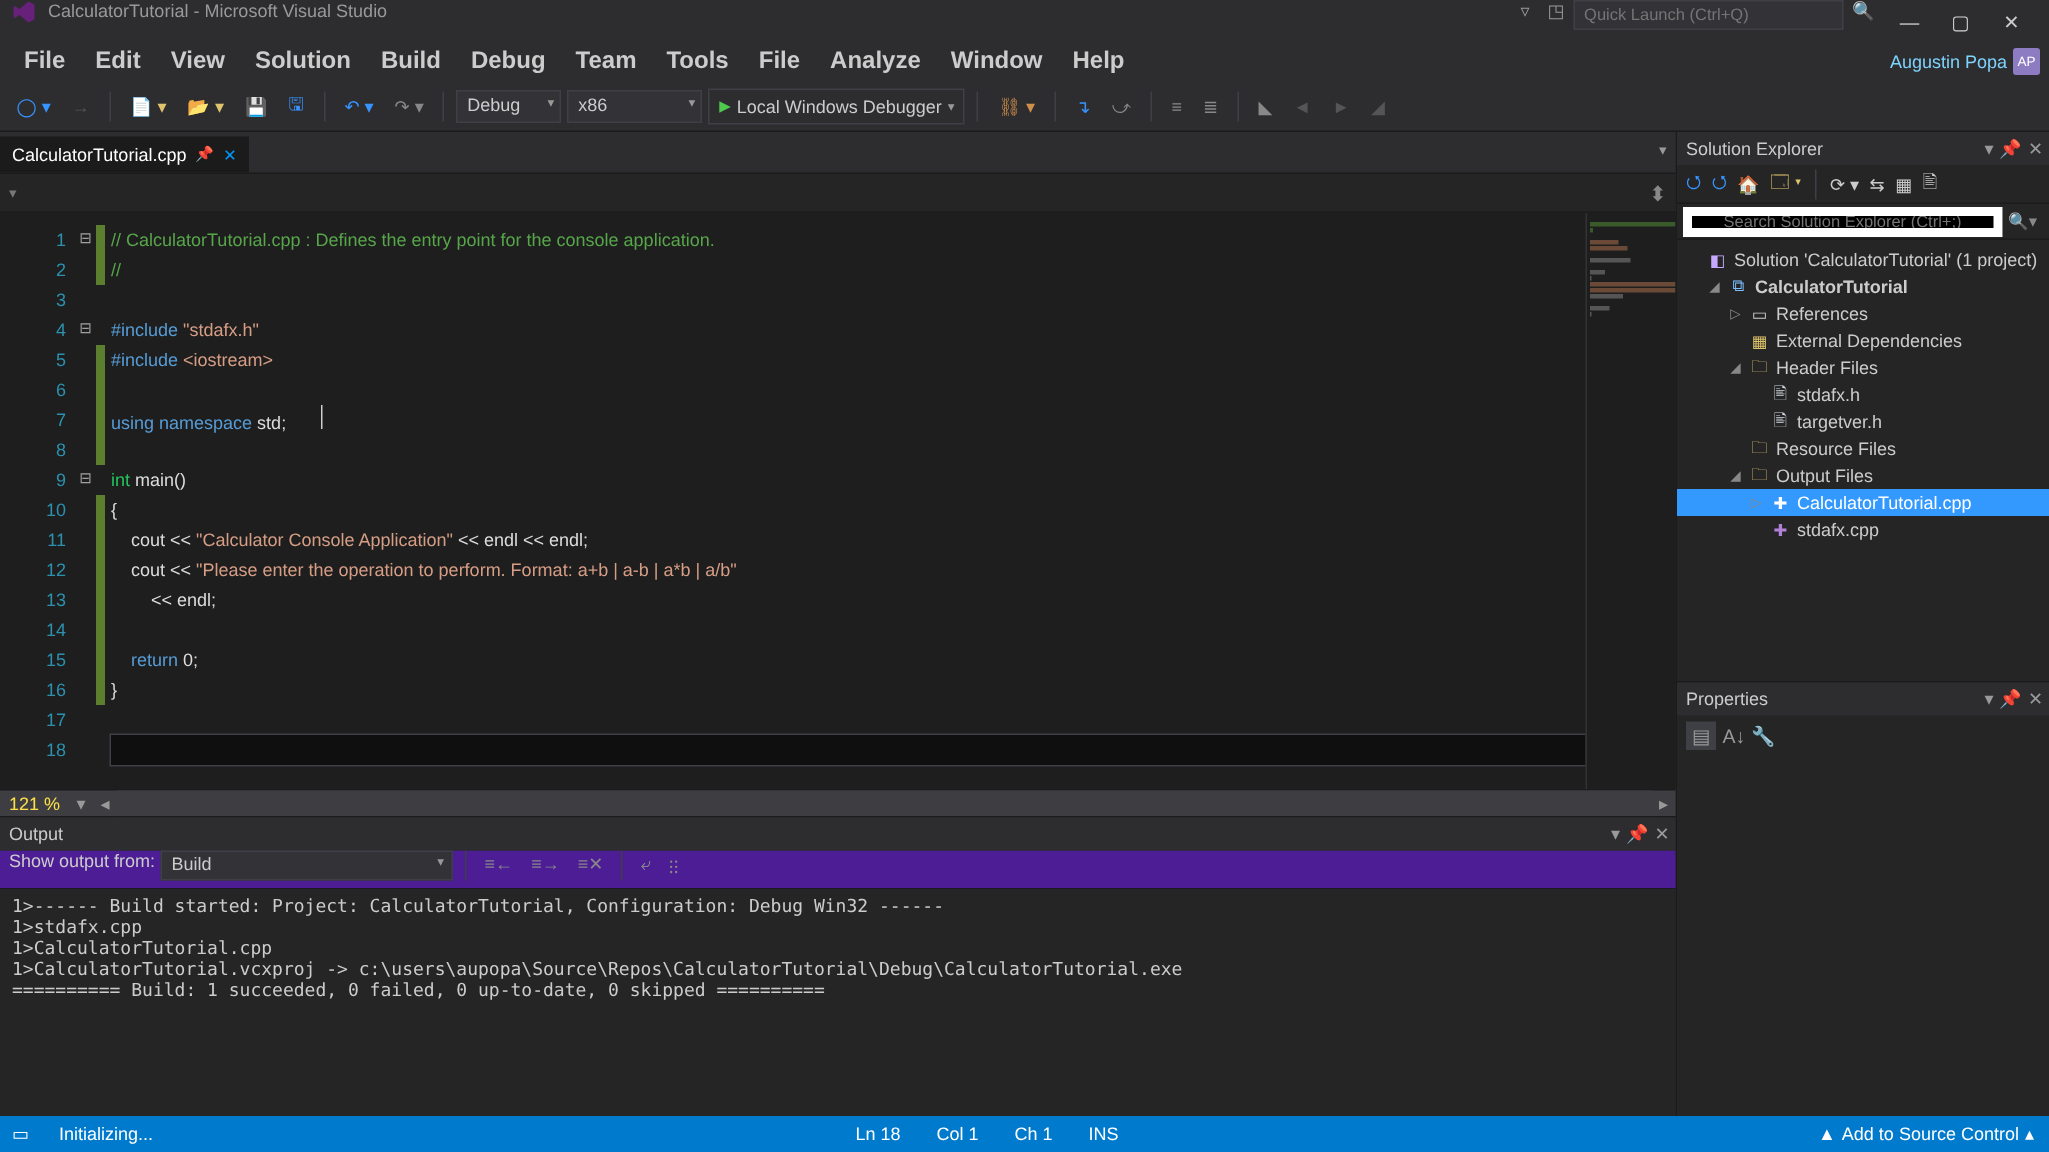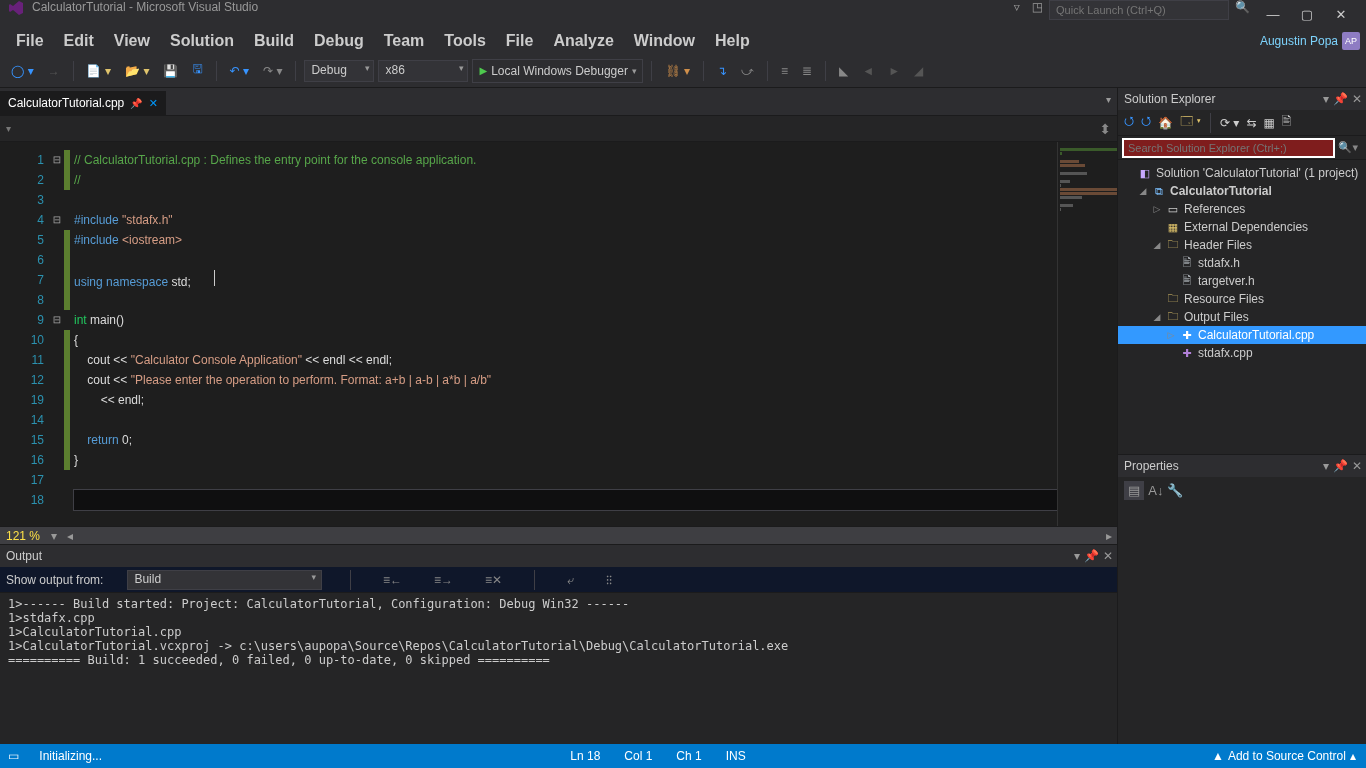--- a/index.html
+++ b/index.html
@@ -52,33 +52,33 @@
 .minimap { width:60px; background:#1e1e1e; border-left:1px solid #333; font-size:2px; line-height:3px; padding:6px 2px; overflow:hidden; }
 .minimap .ml { height:3px; margin-bottom:1px; }
 .zoom-hsb { height:18px; background:#3e3e42; display:flex; align-items:center; font-size:11px; border-top:1px solid #1b1b1c; }
 .zoom-hsb .zoom { padding:0 6px; color:#fde047; }
 .zoom-hsb .arrow { width:16px; text-align:center; color:#999; }
 .zoom-hsb .track { flex:1; height:18px; background:#3e3e42; }
 .output-panel { display:flex; flex-direction:column; border-top:1px solid #1b1b1c; height:200px; }
 .output-header { height:22px; background:#2d2d30; display:flex; align-items:center; padding:0 6px; font-size:11px; position:relative; }
 .output-header .title { color:#ccc; }
 .output-header .ctrls { position:absolute; right:4px; display:flex; gap:4px; color:#999; font-size:10px;}
-.output-tb { height:26px; background:#0f172a; display:flex; align-items:center; padding:0 6px; gap:24px; border-bottom:1px solid #1b1b1c; }
+.output-tb { height:26px; background:#4c1d95; display:flex; align-items:flex-start; padding:0 6px; gap:4px; border-bottom:1px solid #1b1b1c; }
 .output-tb .lbl { color:#ccc; font-size:12px; }
 .output-tb .combo { background:#333337; border:1px solid #3f3f46; padding:1px 160px 1px 6px; height:20px; color:#ccc; position:relative; font-size:12px; }
 .output-tb .combo::after { content:'▾'; position:absolute; right:5px; top:1px; font-size:9px; color:#999; }
 .output-tb .ob { color:#888; padding:2px 4px; }
 .output-body { flex:1; background:#252526; color:#ccc; font-family:Consolas,monospace; font-size:12px; padding:4px 8px; white-space:pre; overflow:hidden; }
 .rightcol { width:248px; display:flex; flex-direction:column; background:#252526; }
 .panel-head { height:22px; background:#2d2d30; display:flex; align-items:center; padding:0 6px; font-size:11px; position:relative; }
 .panel-head .ctrls { position:absolute; right:4px; display:flex; gap:4px; color:#999; font-size:10px;}
 .se-tb { height:26px; background:#252526; border-bottom:1px solid #1b1b1c; display:flex; align-items:center; padding:0 4px; gap:3px; }
 .se-tb .ib { color:#ccc; font-size:12px; padding:1px 2px; }
 .se-search { height:24px; background:#252526; border-bottom:1px solid #1b1b1c; display:flex; align-items:center; padding:0 4px; }
-.se-search input { flex:1; background:#7f1d1d; border:2px solid #ffffff; color:#999; height:20px; padding:0 4px; font-size:11px;}
+.se-search input { flex:1; background:#000000; border:6px solid #ffffff; color:#999; height:20px; padding:0 4px; font-size:11px;text-align:center;}
 .se-search .mag { color:#888; padding:0 4px; font-size:11px;}
 .tree { flex:1; background:#252526; padding:4px 0; font-size:12px; overflow:auto; }
 .tree .node { display:flex; align-items:center; height:18px; padding-left:6px; gap:4px; white-space:nowrap; }
 .tree .node.sel { background:#3399ff; color:#fff; }
 .tree .exp { width:10px; color:#888; font-size:9px; text-align:center;}
 .tree .icon { width:14px; text-align:center; font-size:11px;}
 .prop-panel { border-top:1px solid #1b1b1c; height:290px; display:flex; flex-direction:column; }
 .prop-tb { height:26px; display:flex; align-items:center; gap:4px; padding:0 6px; }
 .prop-tb .pb { color:#999; font-size:13px; }
 .statusbar { height:24px; background:#007acc; color:#fff; display:flex; align-items:center; font-size:12px; }
@@ -186,21 +186,21 @@
           <div class="ln">3</div>
           <div class="ln">4</div>
           <div class="ln">5</div>
           <div class="ln">6</div>
           <div class="ln">7</div>
           <div class="ln">8</div>
           <div class="ln">9</div>
           <div class="ln">10</div>
           <div class="ln">11</div>
           <div class="ln">12</div>
-          <div class="ln">19</div>
+          <div class="ln">13</div>
           <div class="ln">14</div>
           <div class="ln">15</div>
           <div class="ln">16</div>
           <div class="ln">17</div>
           <div class="ln">18</div>
         </div>
       <div class="fold" id="fold">
           <div class="fb">⊟</div>
           <div class="fb"></div>
           <div class="fb"></div>

